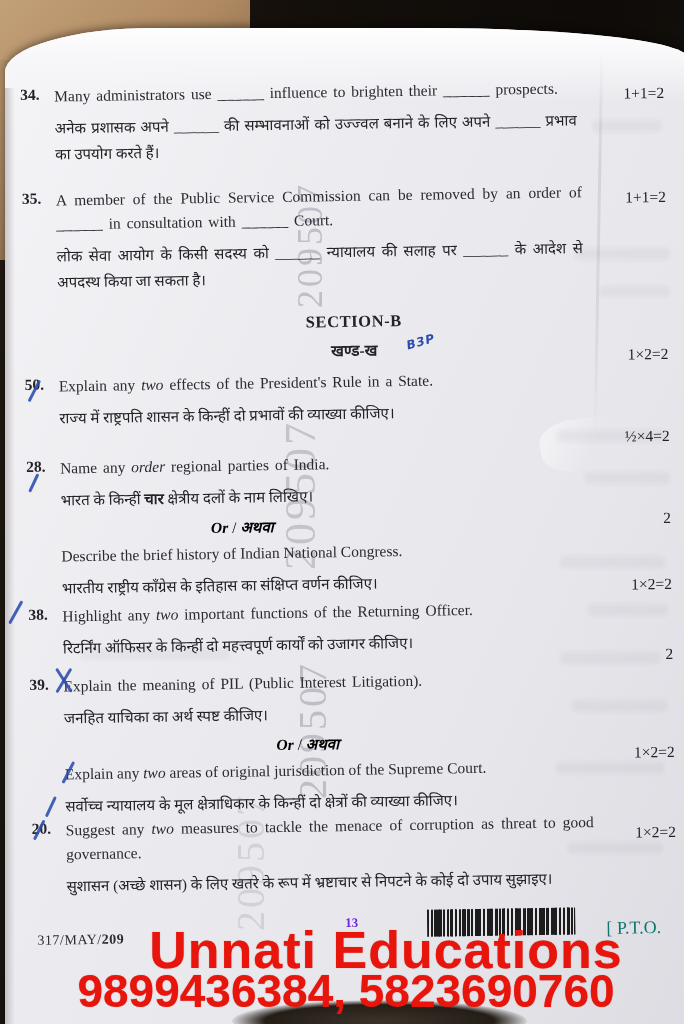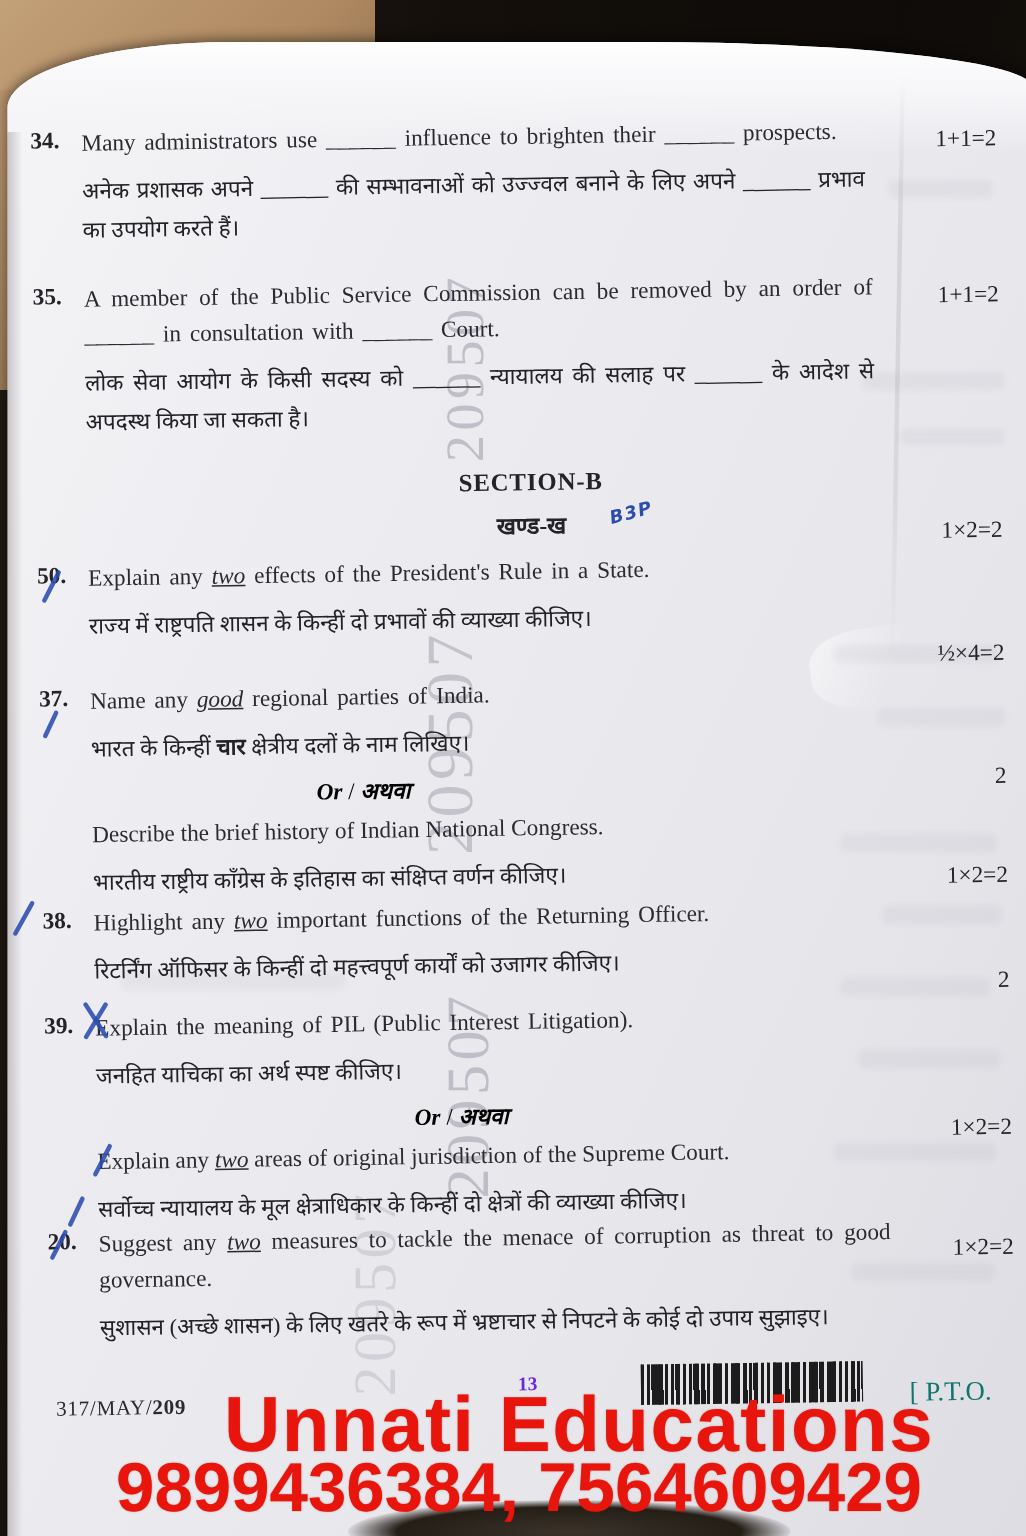--- a/index.html
+++ b/index.html
@@ -39,21 +39,21 @@
   .q{position:absolute;left:26px;right:14px;display:flex;align-items:flex-start;}
   .qnum{flex:none;width:34px;font-weight:bold;font-size:15.5px;color:#232328;padding-top:1px;}
   .qbody{flex:1;padding-right:16px;min-width:0;}
   .qmarks{flex:none;width:58px;text-align:right;font-size:15.5px;color:#232328;white-space:nowrap;}
   .qmarks.raised{margin-top:-20px;}
   .qmarks.low{margin-top:9px;}
   .qmarks.mid{margin-top:14px;}
   .marks-abs{position:absolute;right:0;width:58px;text-align:right;font-size:15.5px;color:#232328;white-space:nowrap;}
   .en{margin:0;font-size:15.5px;line-height:24px;color:#2a2a30;text-align:justify;word-spacing:2px;}
   .hi{margin:7px 0 0;font-size:15px;line-height:26px;color:#222226;text-align:justify;}
-  .it{font-style:italic;text-decoration:underline;}
+  .it{font-style:italic;}
   .bd{font-weight:bold;text-align:right;}
   .orrow{display:flex;align-items:baseline;margin-top:6px;font-size:15.5px;}
   .orlabel{white-space:nowrap;}
   .or-en{font-weight:bold;font-style:italic;text-align:center;}
   .or-hi{font-weight:bold;font-style:italic;font-size:15px;text-align:right;}
   .altrow{display:flex;align-items:flex-start;margin-top:5px;}
   .alt-en{flex:1;margin:0;font-size:15.5px;line-height:24px;color:#2a2a30;}
   
   .section-head{position:absolute;left:0;right:0;text-align:center;}
   .section-title{font-weight:bold;font-size:16.5px;letter-spacing:.6px;color:#232328;}
@@ -142,23 +142,23 @@
     <div class="qnum">50.</div>
     <div class="qbody">
       <p class="en"><span>Explain any </span><span class="it">two</span><span> effects of the President's Rule in a State.</span></p>
       <p class="hi">राज्य में राष्ट्रपति शासन के किन्हीं दो प्रभावों की व्याख्या कीजिए।</p>
     </div>
     <div class="qmarks raised">1×2=2</div>
   </div>
 
   <div class="q" style="top:452px;">
     <span class="pen-slash" style="left:6px;top:16px;height:20px;transform:rotate(26deg);"></span>
-    <div class="qnum">37.</div>
-    <div class="qbody">
-      <p class="en"><span>Name any </span><span class="it">good</span><span> regional parties of India.</span></p>
+    <div class="qnum">28.</div>
+    <div class="qbody">
+      <p class="en"><span>Name any </span><span class="it">order</span><span> regional parties of India.</span></p>
       <p class="hi"><span>भारत के किन्हीं </span><span class="bd">चार</span><span> क्षेत्रीय दलों के नाम लिखिए।</span></p>
       <div class="orrow">
         <span class="orlabel" style="margin-left:150px;"><span class="or-en">Or</span><span> / </span><span class="or-hi">अथवा</span></span>
       </div>
       <div class="altrow">
         <p class="alt-en">Describe the brief history of Indian National Congress.</p>
       </div>
       <p class="hi">भारतीय राष्ट्रीय काँग्रेस के इतिहास का संक्षिप्त वर्णन कीजिए।</p>
     </div>
     <div class="qmarks raised">½×4=2</div>
@@ -210,13 +210,13 @@
   <div class="f-code"><span>317/MAY/</span><span class="bd">209</span></div>
   <div class="f-page">13</div>
   <div class="barcode"></div>
   <div class="f-pto">[ P.T.O.</div>
 
 </div>
 
 <div class="bottom-shadow"></div>
 
 <div class="stamp-line stamp1">Unnati Educations</div>
-<div class="stamp-line stamp2">9899436384, 7564609429</div>
+<div class="stamp-line stamp2">9899436384, 5823690760</div>
 
 </body></html>

